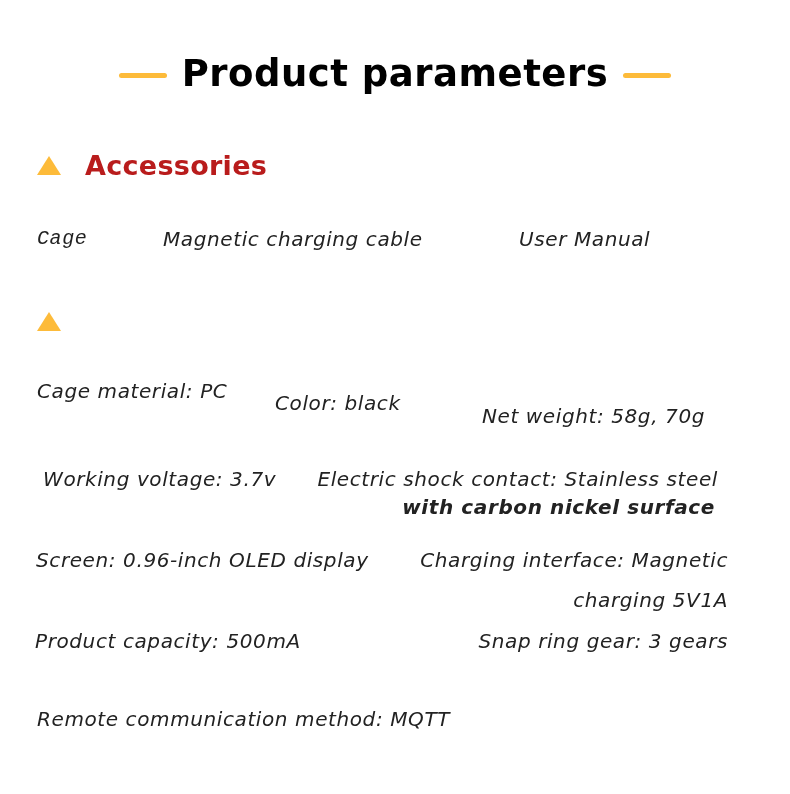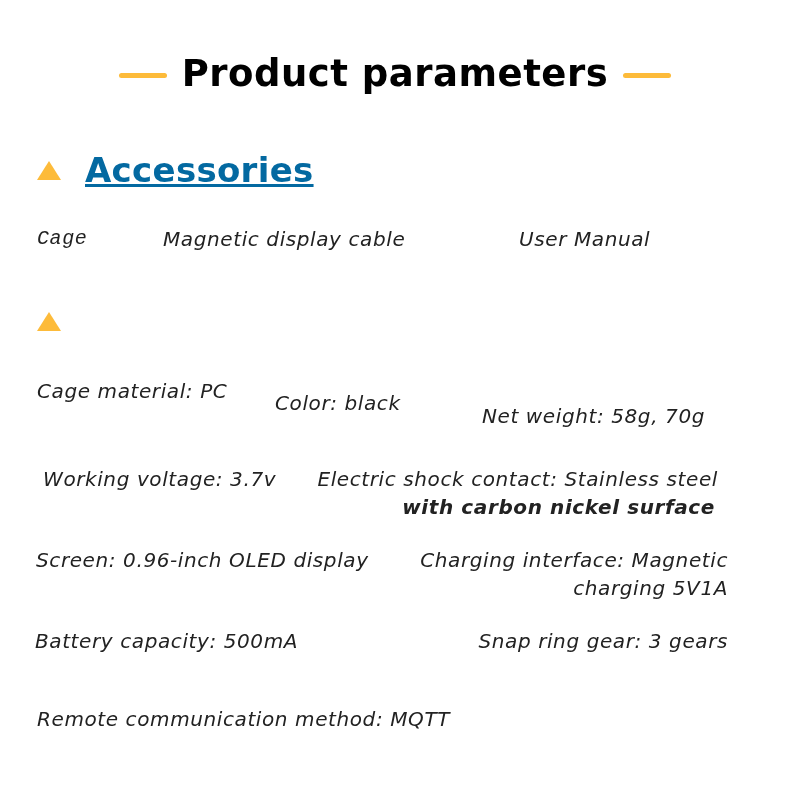--- a/index.html
+++ b/index.html
@@ -6,55 +6,55 @@
     body { width:790px; height:794px; background:#ffffff; position:relative; overflow:hidden;
       font-family:"DejaVu Sans", sans-serif; color:#222; }
     .title-row { position:absolute; top:52px; left:0; width:790px; text-align:center; }
     .title { font-family:"DejaVu Sans", sans-serif; font-weight:bold; font-size:37px; color:#000;
       display:inline-block; vertical-align:middle; letter-spacing:0.5px; }
     .dash { display:inline-block; width:48px; height:5px; border-radius:3px; background:#FDBB3A;
       vertical-align:middle; margin:0 10px; position:relative; top:2px; }
     .sec { position:absolute; left:37px; display:flex; align-items:center; }
     .tri { width:0; height:0; border-left:12px solid transparent; border-right:12px solid transparent;
       border-bottom:19px solid #FDBB3A; }
-    .sec-title { font-weight:bold; font-size:34px; color:#0369a1; margin-left:24px; letter-spacing:0.3px;text-decoration:underline; }
+    .sec-title { font-weight:bold; font-size:27px; color:#b91c1c; margin-left:24px; letter-spacing:0.3px; }
     .t { position:absolute; font-style:italic; font-size:20px; color:#222; white-space:nowrap;
       font-family:"DejaVu Sans", sans-serif; font-weight:normal; letter-spacing:0.6px; }
     .r { text-align:right; }
   </style>
 </head>
 <body>
 
 <div class="title-row">
   <span class="dash"></span>
   <span class="title">Product parameters</span>
   <span class="dash"></span>
 </div>
 
 <div class="sec" style="top:150px;">
   <span class="tri"></span>
   <span class="sec-title">Accessories</span>
 </div>
 
 <span class="t" style="left:37px; top:227px;font-family:Liberation Mono, monospace;">Cage</span>
-<span class="t" style="left:163px; top:227px;">Magnetic display cable</span>
+<span class="t" style="left:163px; top:227px;">Magnetic charging cable</span>
 <span class="t" style="left:519px; top:227px;">User Manual</span>
 
 <div class="sec" style="top:312px;">
   <span class="tri"></span>
 </div>
 
 <span class="t" style="left:37px; top:379px;">Cage material: PC</span>
 <span class="t" style="left:275px; top:391px;">Color: black</span>
 <span class="t" style="left:482px; top:404px;">Net weight: 58g, 70g</span>
 
 <span class="t" style="left:43px; top:467px;">Working voltage: 3.7v</span>
 <span class="t r" style="right:72px; top:467px;">Electric shock contact: Stainless steel</span>
 <span class="t r" style="right:75px; top:495px;font-weight:bold;">with carbon nickel surface</span>
 
 <span class="t" style="left:36px; top:548px;">Screen: 0.96-inch OLED display</span>
 <span class="t r" style="right:62px; top:548px;text-align:right;">Charging interface: Magnetic</span>
-<span class="t r" style="right:62px; top:576px;">charging 5V1A</span>
+<span class="t r" style="right:62px; top:588px;">charging 5V1A</span>
 
-<span class="t" style="left:35px; top:629px;">Battery capacity: 500mA</span>
+<span class="t" style="left:35px; top:629px;">Product capacity: 500mA</span>
 <span class="t r" style="right:62px; top:629px;">Snap ring gear: 3 gears</span>
 
 <span class="t" style="left:37px; top:707px;">Remote communication method: MQTT</span>
 
 </body></html>

